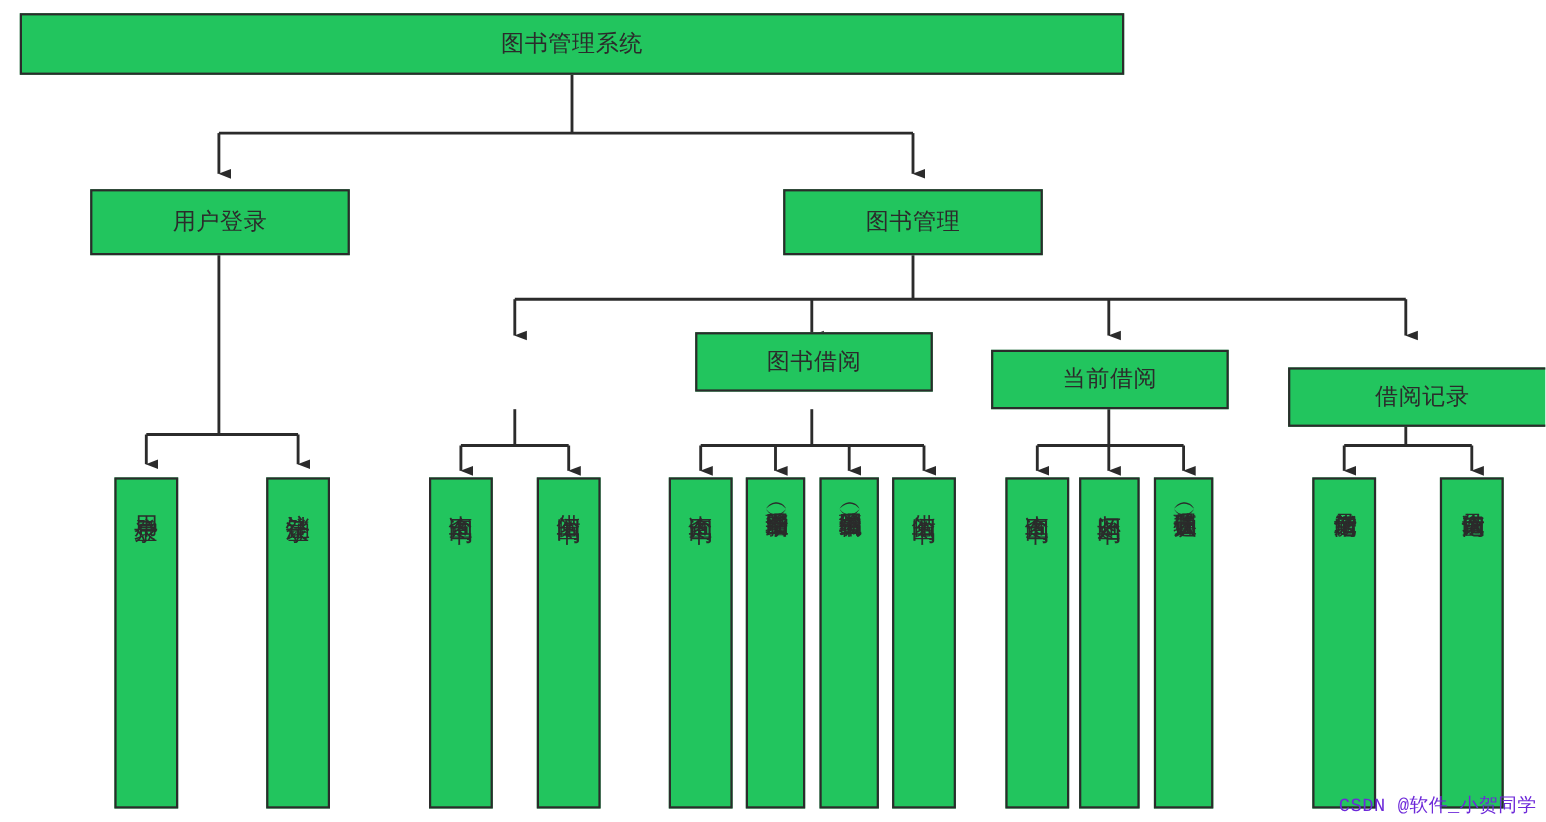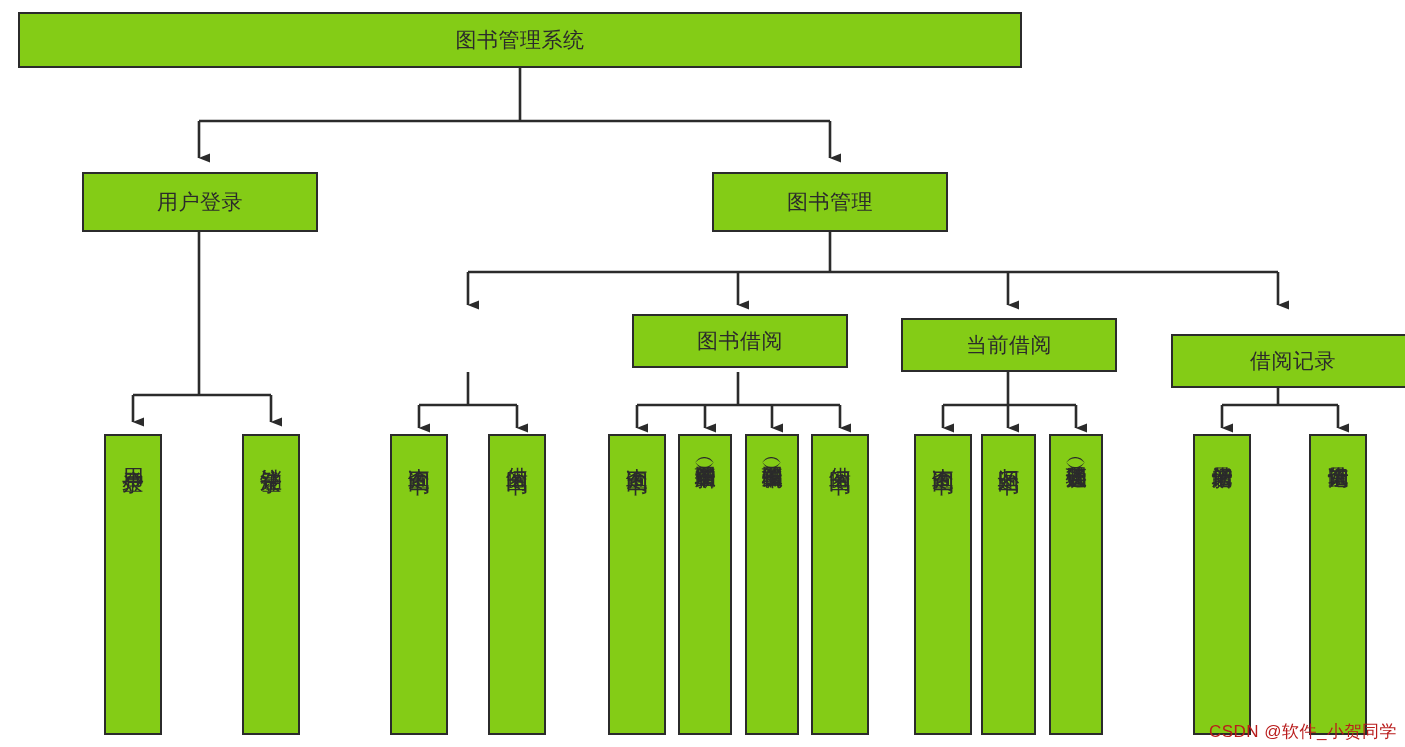--- a/index.html
+++ b/index.html
@@ -22,21 +22,21 @@
     position: absolute;
     left: 0;
     top: 0;
     width: 1405px;
     height: 747px;
     pointer-events: none;
   }
   .node {
     position: absolute;
     box-sizing: border-box;
-    background: #84cc16;
+    background: #22c55e;
     border: 2px solid #2b2b2b;
     display: flex;
     align-items: center;
     justify-content: center;
     color: #2b2b2b;
   }
   .node .label {
     font-size: 21px;
     line-height: 1.18;
     letter-spacing: 0.5px;
@@ -59,23 +59,24 @@
   }
   .node.leaf.tall .label {
     font-size: 21px;
     letter-spacing: 0px;
   }
   .watermark {
     position: absolute;
     right: 8px;
     bottom: 4px;
     font-size: 17px;
-    color: #b91c1c;
+    color: #6d28d9;
     white-space: nowrap;
     letter-spacing: 0.5px;
+    font-family: Liberation Mono, monospace;
   }
 </style>
 </head>
 <body>
 
 <div id="canvas">
 
   <svg class="edges" viewBox="0 0 1405 747" xmlns="http://www.w3.org/2000/svg">
     <defs>
       <marker id="arrow" viewBox="0 0 10 12" refX="5" refY="11" markerWidth="10" markerHeight="12" orient="auto-start-reverse" markerUnits="userSpaceOnUse">
@@ -137,21 +138,21 @@
 
   <div class="node" style="left:82px; top:172px; width:236px; height:60px;">
     <span class="label">用户登录</span>
   </div>
 
   <div class="node" style="left:712px; top:172px; width:236px; height:60px;align-items:center;">
     <span class="label">图书管理</span>
   </div>
 
 
-  <div class="node" style="left:632px; top:314px; width:216px; height:54px;">
+  <div class="node" style="left:632px; top:302px; width:216px; height:54px;">
     <span class="label">图书借阅</span>
   </div>
 
   <div class="node" style="left:901px; top:318px; width:216px; height:54px;">
     <span class="label">当前借阅</span>
   </div>
 
   <div class="node" style="left:1171px; top:334px; width:244px; height:54px;">
     <span class="label">借阅记录</span>
   </div>

